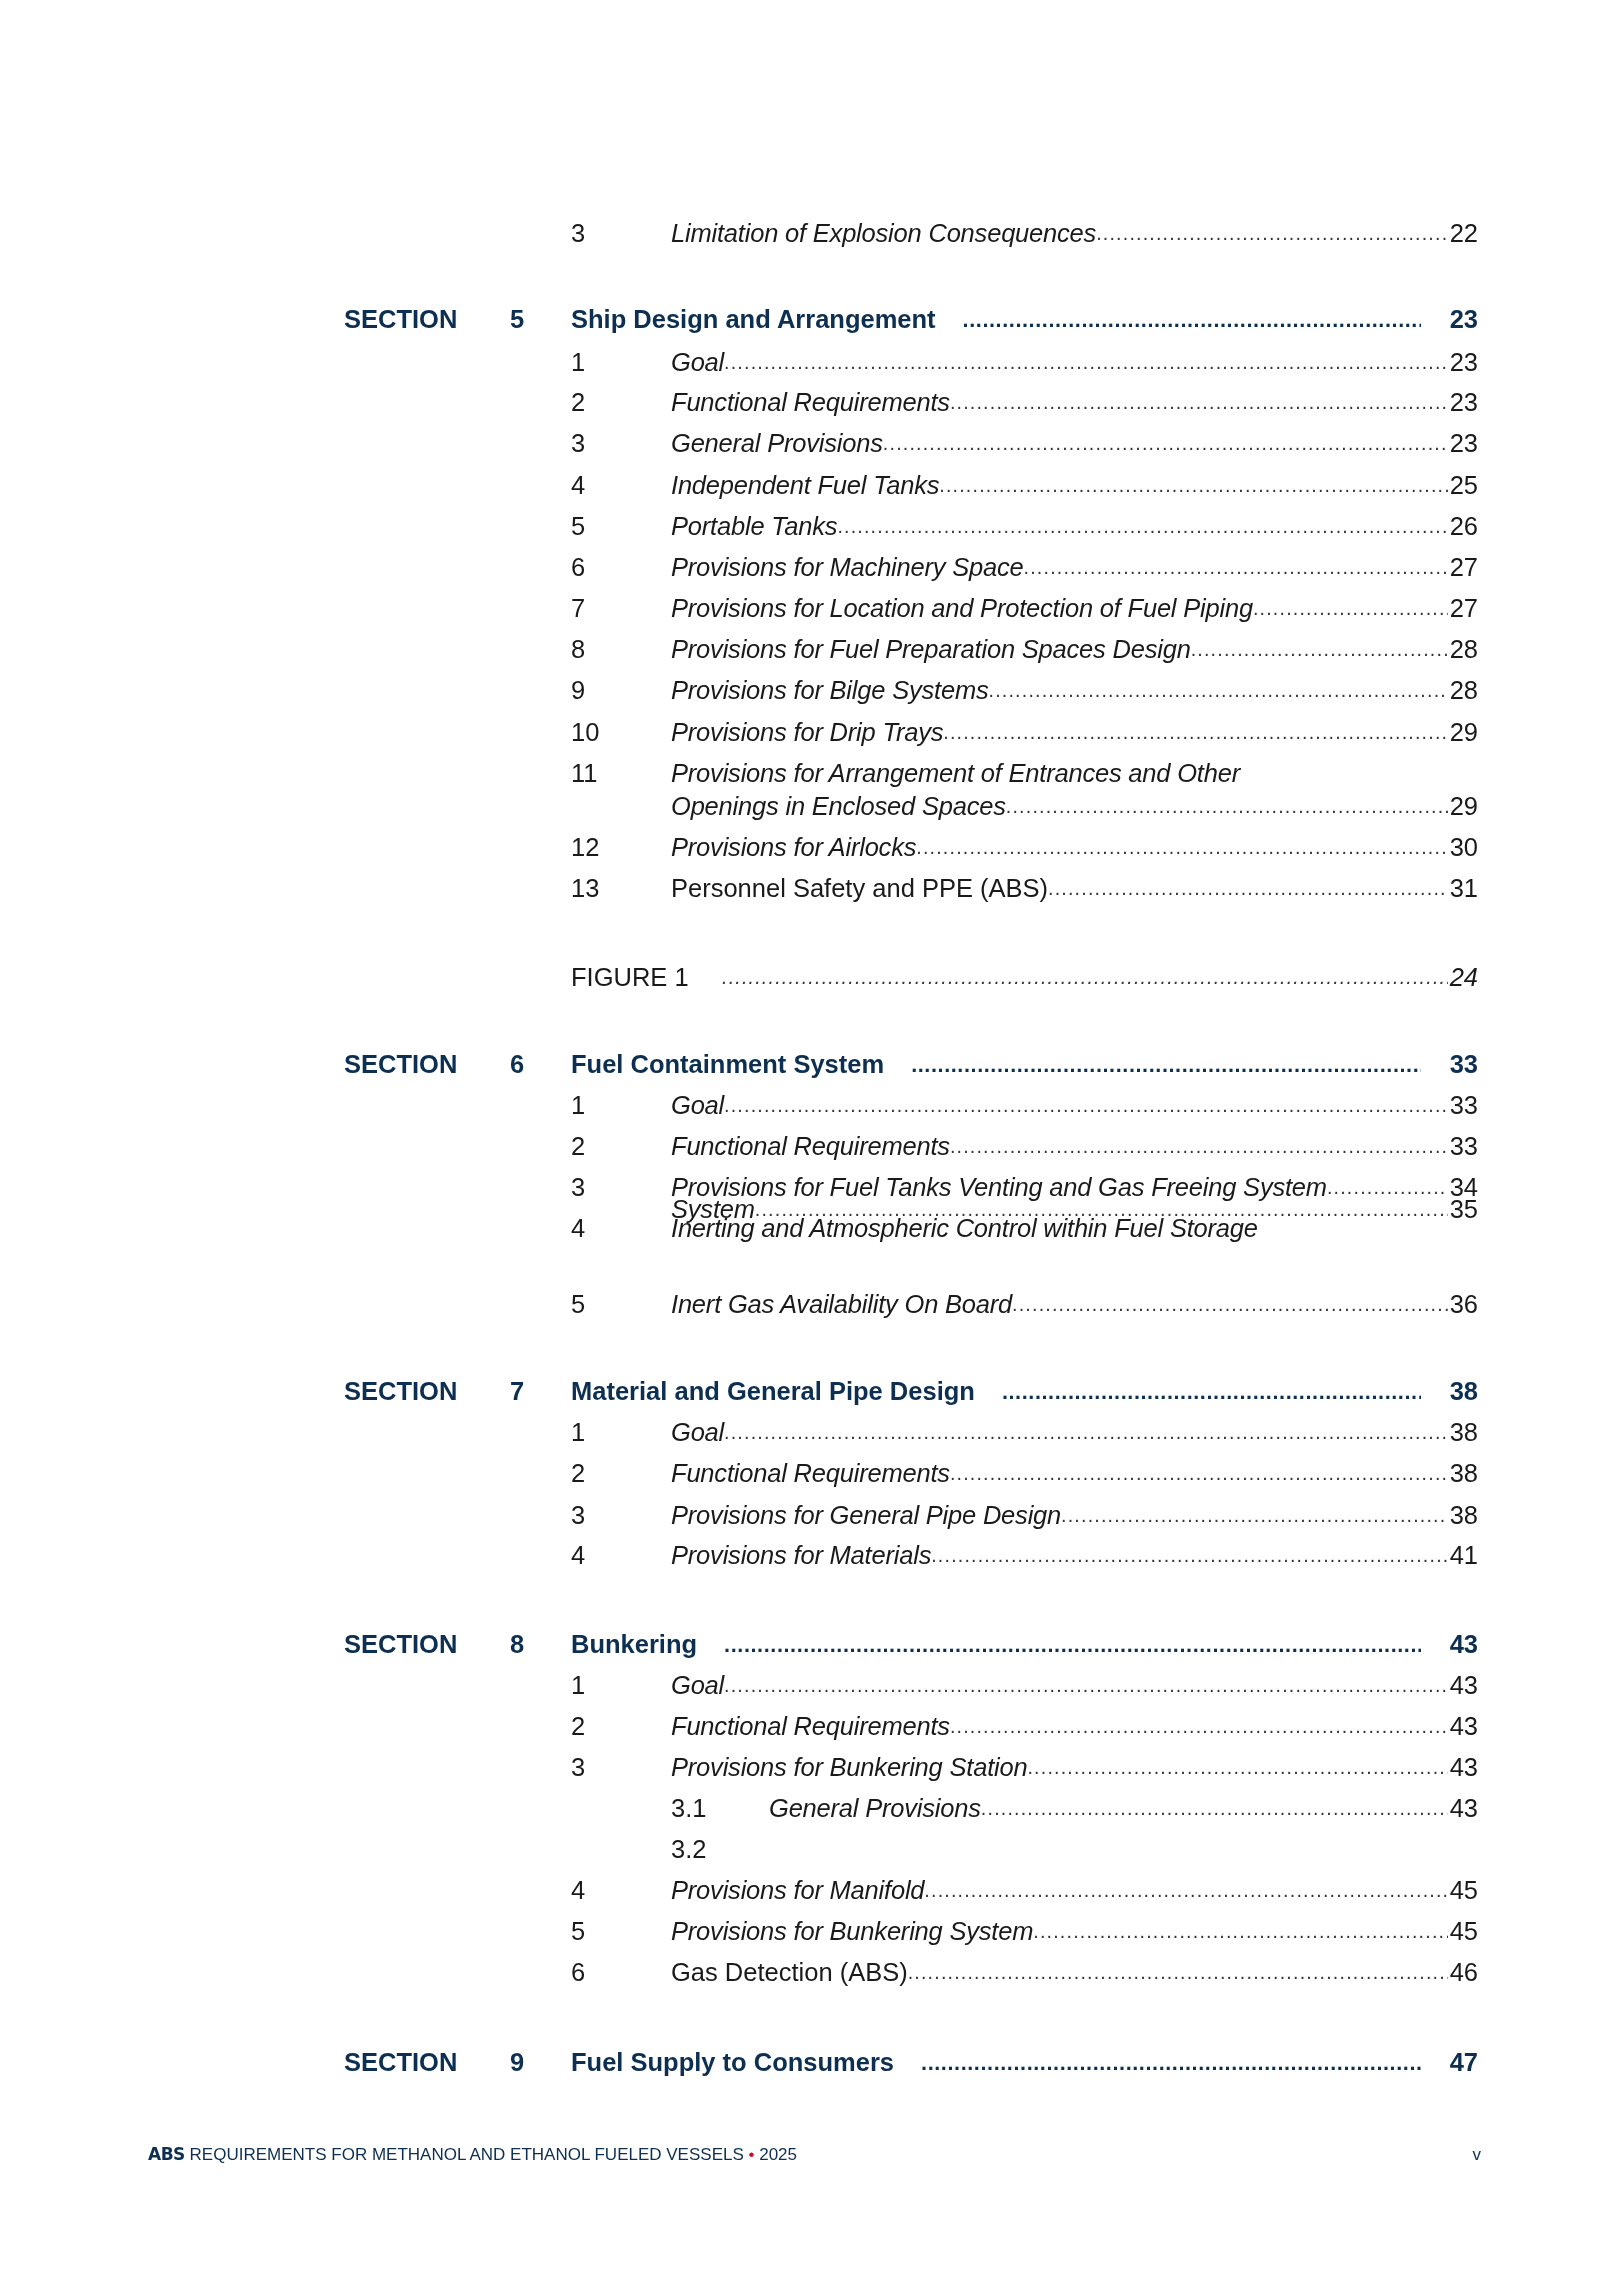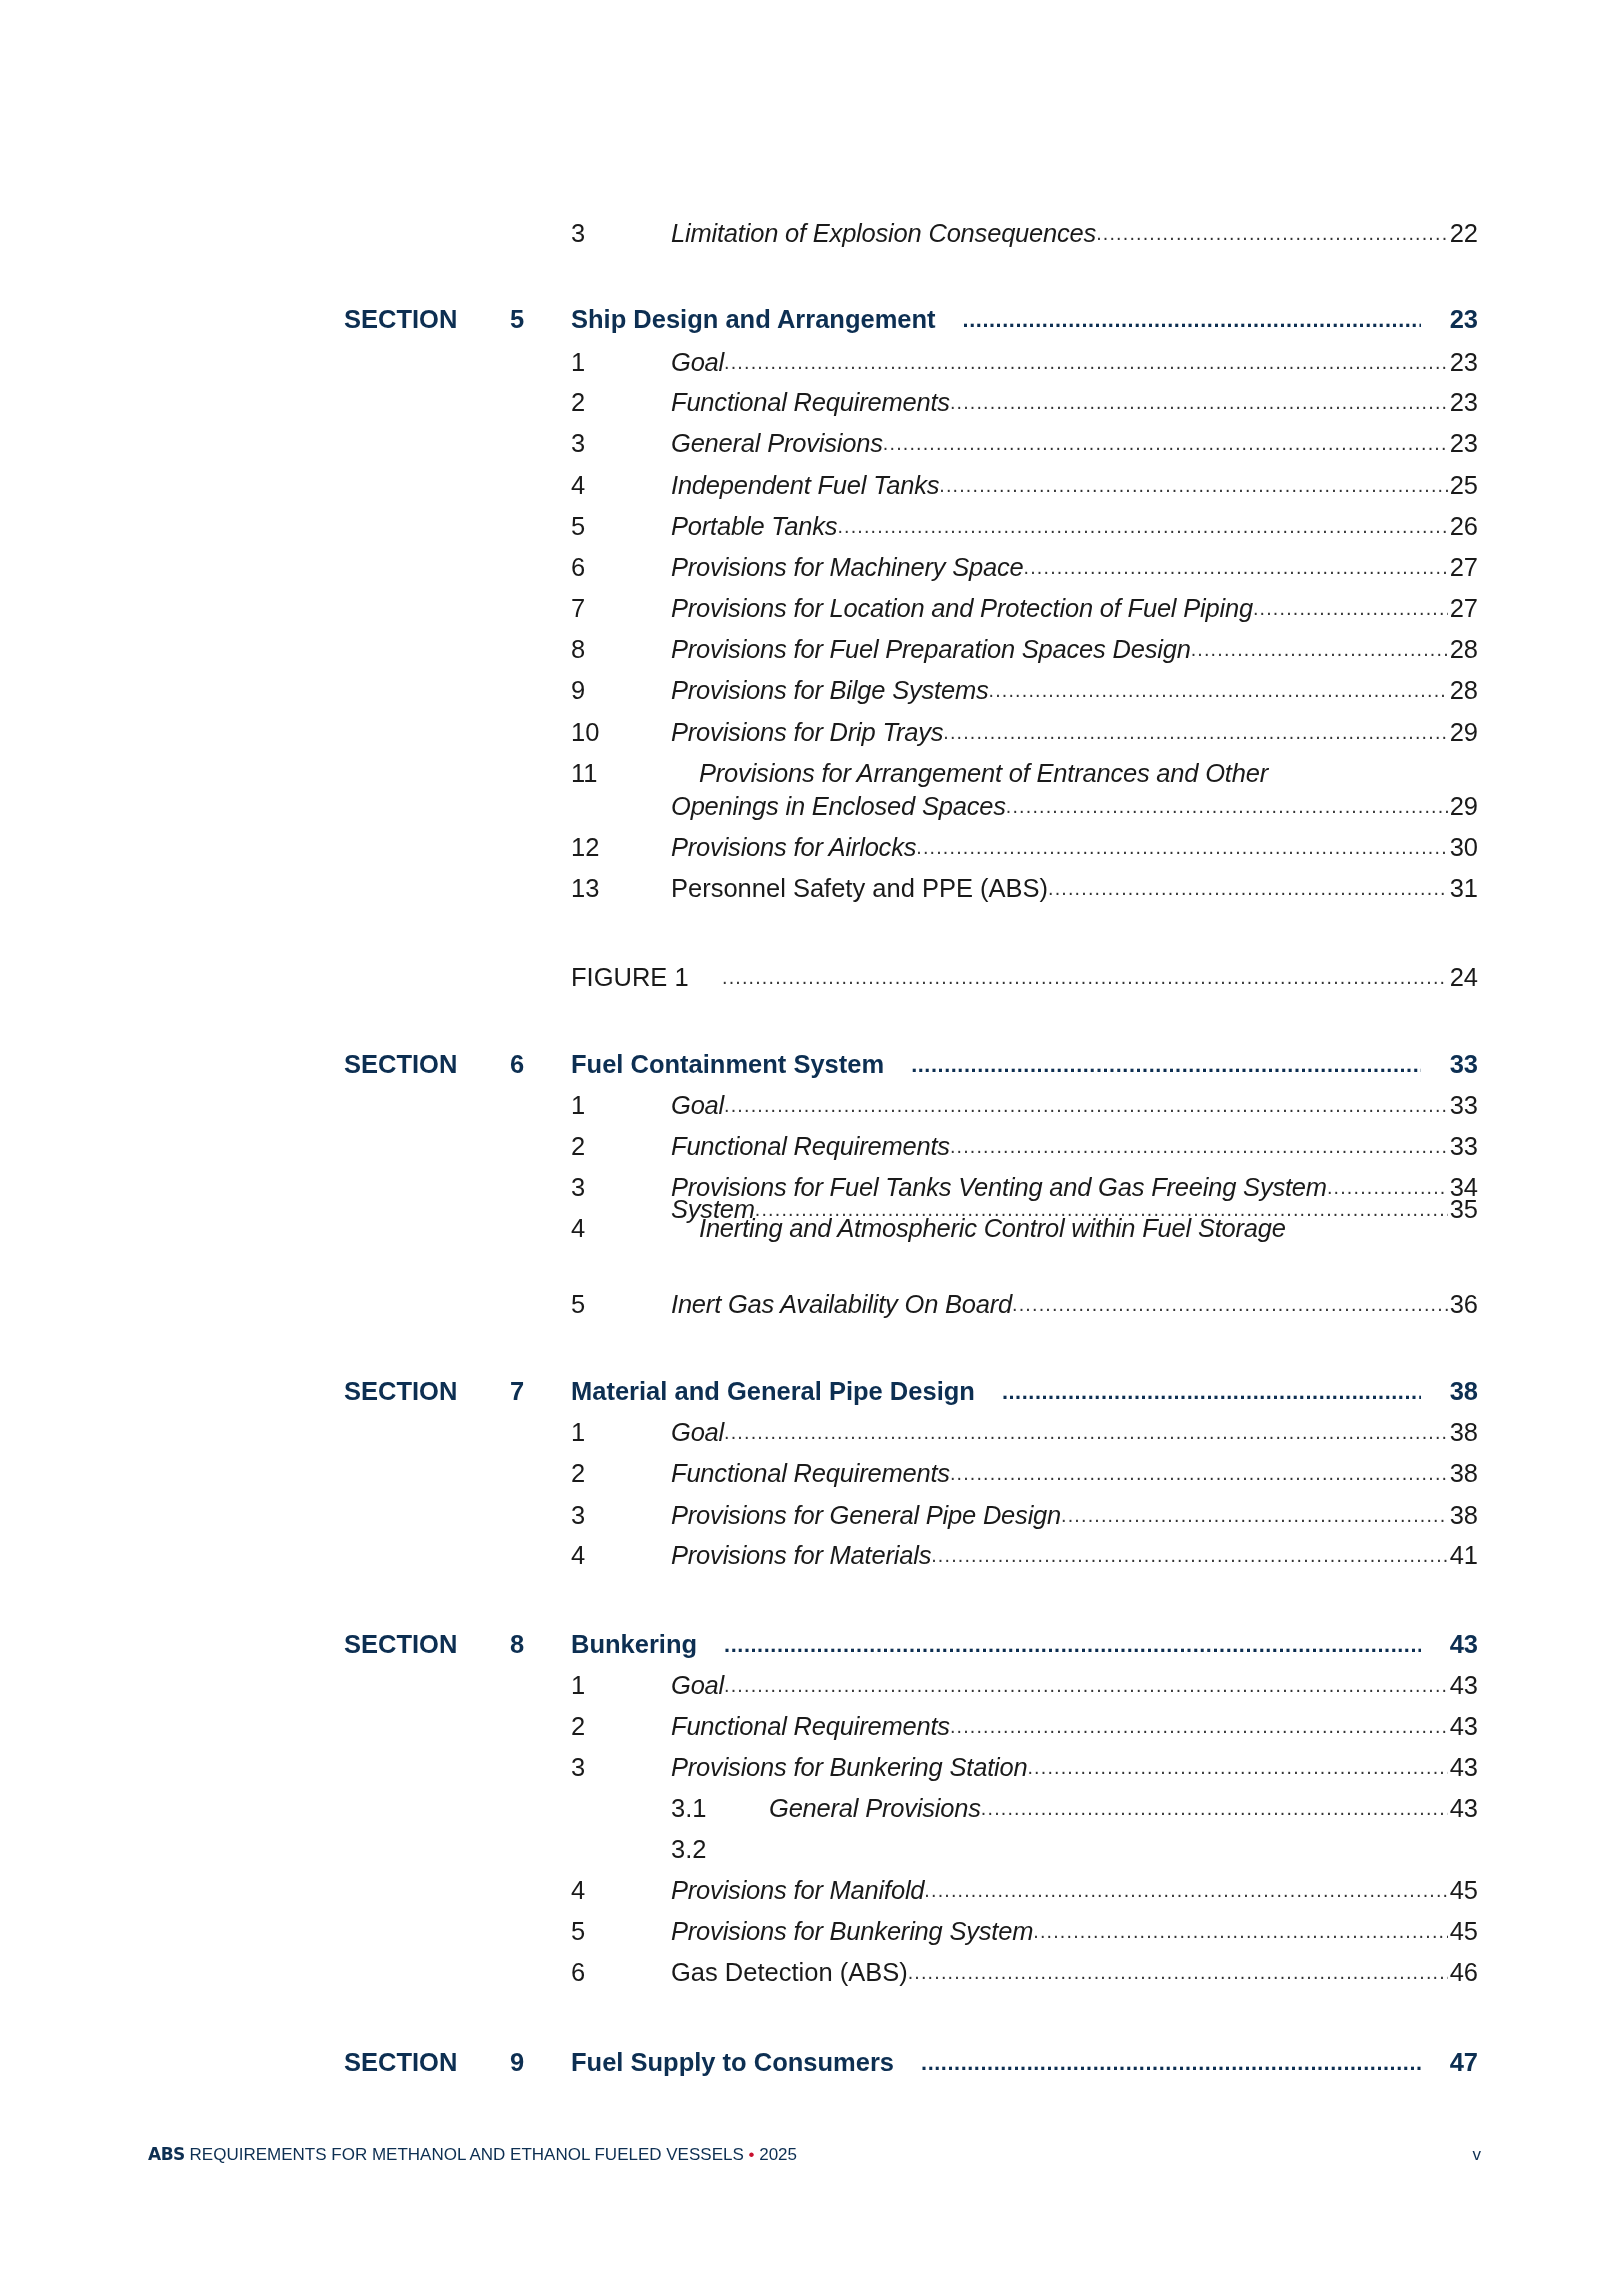--- a/index.html
+++ b/index.html
@@ -6,30 +6,30 @@
   body { width: 1621px; height: 2293px; position: relative; overflow: hidden;
          font-family: "Liberation Sans", sans-serif; color: #1a1a1a; }
   .row { position: absolute; left: 0; width: 1621px; height: 33px; line-height: 33px; font-size: 25.5px; }
   .row .sec-label { position: absolute; left: 344px; font-weight: bold; color: #0d2f52; }
   .row .sec-num { position: absolute; left: 510px; width: 35px; font-weight: bold; color: #0d2f52; }
   .row .num { position: absolute; left: 571px; }
   .row .title-wrap { position: absolute; right: 143px; display: flex; align-items: center; white-space: nowrap; overflow: hidden; }
   .row .title-wrap.l-main { left: 571px; gap: 27px; }
   .row .title-wrap.l-item { left: 671px; }
   .row .title-wrap.l-sub { left: 769px; }
-  .row .title-wrap.l-fig { left: 722px; }
+  .row .title-wrap.l-fig { left: 722px; font-style: italic; }
   .row .sub-num { position: absolute; left: 671px; }
   .row .t { flex: 0 0 auto; }
   .row .t.it { font-style: italic; letter-spacing: -0.2px; }
   .row .leader { flex: 1 1 auto; overflow: hidden; white-space: nowrap; color: #333; letter-spacing: 1.2px; font-size: 19.6px; }
   .row .leader::before { content: "................................................................................................................................................................................................................................................................"; }
   .row .pg { flex: 0 0 auto; padding-left: 2px; }
   .row.heading .t, .row.heading .pg, .row.heading .leader { font-weight: bold; color: #0d2f52; }
   .row.heading .leader { font-size: 21.6px; letter-spacing: 0.6px; }
-  .row .cont { position: absolute; left: 671px; margin-left: 28px; }
+  .row .cont { position: absolute; left: 671px; }
   .footer { position: absolute; top: 2140px; left: 148px; width: 1333px; height: 29px; line-height: 29px; font-size: 17px; color: #0d2f52; }
   .footer .brand { font-weight: bold; font-family: "DejaVu Sans", sans-serif; letter-spacing: -0.5px; }
   .footer .dot { color: #c8102e; }
   .footer .pageno { position: absolute; right: 0; top: 0; }
 </style>
 </head>
 <body>
 
 <div class="row" style="top:217px">
   <span class="num">3</span>

